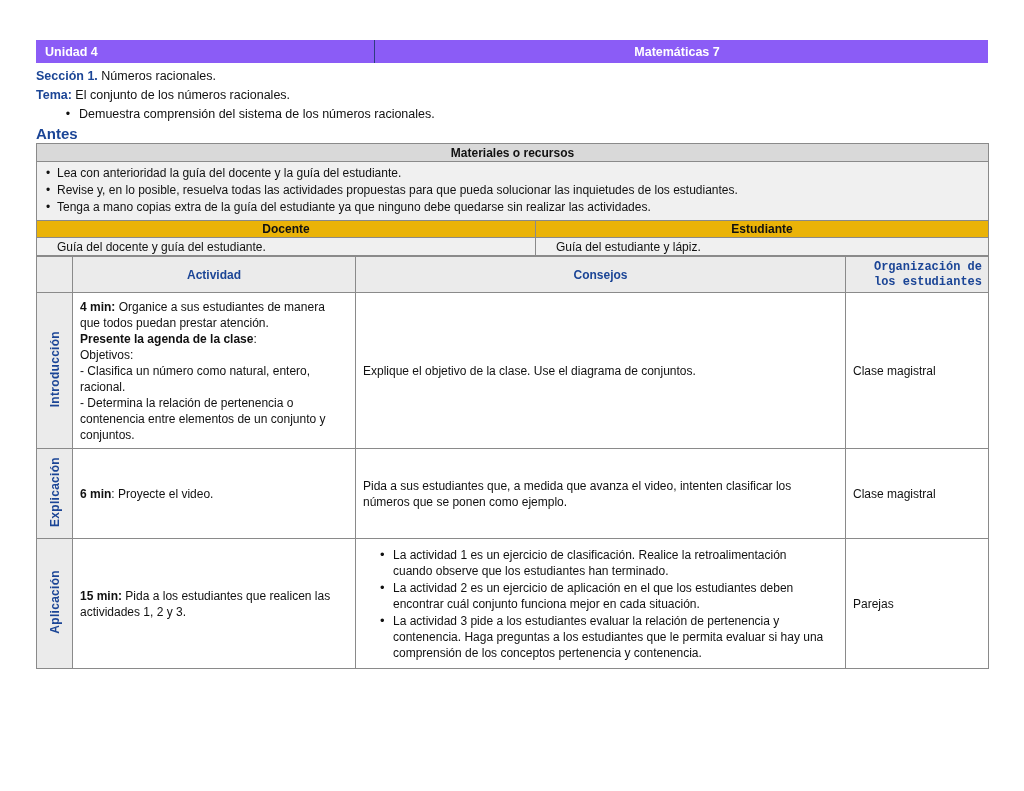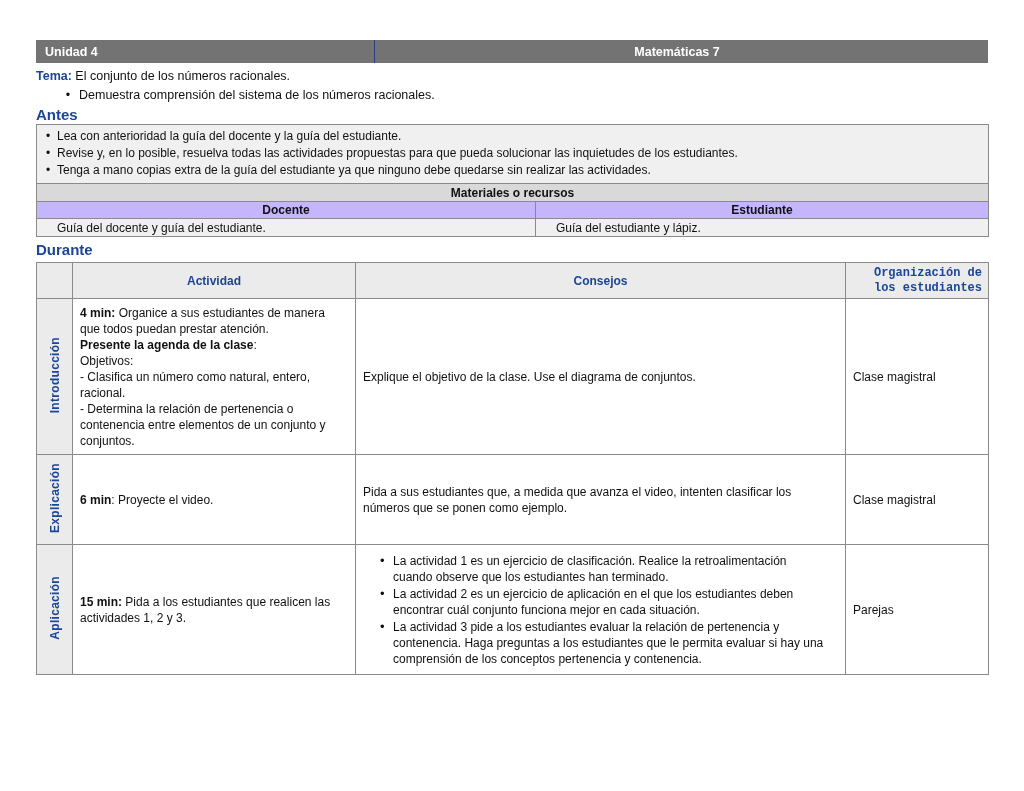--- a/index.html
+++ b/index.html
@@ -8,42 +8,42 @@
     width:1024px; height:791px;
     font-family:"Liberation Sans", sans-serif;
     color:#111;
     padding:40px 36px 0 36px;
     overflow:hidden;
   }
   .page { width:952px; }
 
   
   .topbar {
-    display:flex; height:23px; background:#737373; color:#fff;
+    display:flex; height:23px; background:#8b5cf6; color:#fff;
     font-size:12.5px; font-weight:bold; align-items:center;
   }
   .topbar .left  { flex:0 0 339px; padding-left:9px; border-right:1px solid #2e3d80; height:100%; display:flex; align-items:center; }
   .topbar .right { flex:1; text-align:center; padding-right:9px; }
 
   
   .introlines { margin-top:4px; font-size:12.5px; line-height:19px; }
   .blue  { color:#1b4596; font-weight:bold; }
   .objective { display:flex; padding-left:21px; }
   .objective .dot { width:22px; text-align:center; }
   .heading { font-size:15px; line-height:19px; color:#1b4596; font-weight:bold; }
 
   
   table { border-collapse:collapse; width:952px; table-layout:fixed; }
   td { border:1px solid #8a8a8a; font-size:12px; }
   .antes-cell { background:#f0f0f0; padding:3px 6px 4px 6px; }
   .antes-cell ul { list-style:none; }
   .antes-cell li { padding-left:14px; position:relative; line-height:17px; }
   .antes-cell li::before { content:"•"; position:absolute; left:3px; }
   .mat-title { background:#d9d9d9; text-align:center; font-weight:bold; height:18px; padding:1px 4px; }
-  .mat-col   { background:#c4b5fd; text-align:center; font-weight:bold; height:17px; padding:1px 4px; }
+  .mat-col   { background:#eab308; text-align:center; font-weight:bold; height:17px; padding:1px 4px; }
   .mat-data  { background:#f0f0f0; height:18px; padding:1px 20px; }
 
   .durante-heading { margin-top:3px; margin-bottom:3px; }
 
   
   .lesson td { vertical-align:middle; }
   .lesson .hrow td { background:#ebebeb; color:#1b4596; font-weight:bold; height:36px; padding:2px 6px; }
   .lesson .h-center { text-align:center; }
   .lesson .h-left { text-align:right; line-height:15px;font-family:Liberation Mono, monospace; }
   .r1 { height:156px; }
@@ -67,59 +67,61 @@
 
 <div class="page">
 
   <div class="topbar">
     <div class="left">Unidad 4</div>
     <div class="right">Matemáticas 7</div>
   </div>
 
   <div class="introlines">
     <div>
+      <span class="blue">Sección 1.</span><span> Números racionales.</span>
+    </div>
+    <div>
       <span class="blue">Tema:</span><span> El conjunto de los números racionales.</span>
     </div>
     <div class="objective">
       <span class="dot">•</span>
       <span>Demuestra comprensión del sistema de los números racionales.</span>
     </div>
     <div class="heading">Antes</div>
   </div>
 
   <table>
     <colgroup>
         <col style="width:499px">
         <col style="width:453px">
       </colgroup>
     <tbody>
         <tr>
+      <td colspan="2" class="mat-title">Materiales o recursos</td>
+    </tr>
+    <tr>
       <td colspan="2" class="antes-cell">
         <ul class="consejos-list">
               <li>Lea con anterioridad la guía del docente y la guía del estudiante.</li>
               <li>Revise y, en lo posible, resuelva todas las actividades propuestas para que pueda solucionar las inquietudes de los estudiantes.</li>
               <li>Tenga a mano copias extra de la guía del estudiante ya que ninguno debe quedarse sin realizar las actividades.</li>
             </ul>
       </td>
-    </tr>
-    <tr>
-      <td colspan="2" class="mat-title">Materiales o recursos</td>
     </tr>
     <tr>
       <td class="mat-col">Docente</td>
       <td class="mat-col">Estudiante</td>
     </tr>
     <tr>
       <td class="mat-data">Guía del docente y guía del estudiante.</td>
       <td class="mat-data">Guía del estudiante y lápiz.</td>
     </tr>
   </tbody>
     </table>
 
-  <div class="heading durante-heading">Durante</div>
 
   <table class="lesson">
     <colgroup>
       <col style="width:36px">
         <col style="width:283px">
         <col style="width:490px">
         <col style="width:143px">
     </colgroup>
     <tbody>
         <tr class="hrow">

